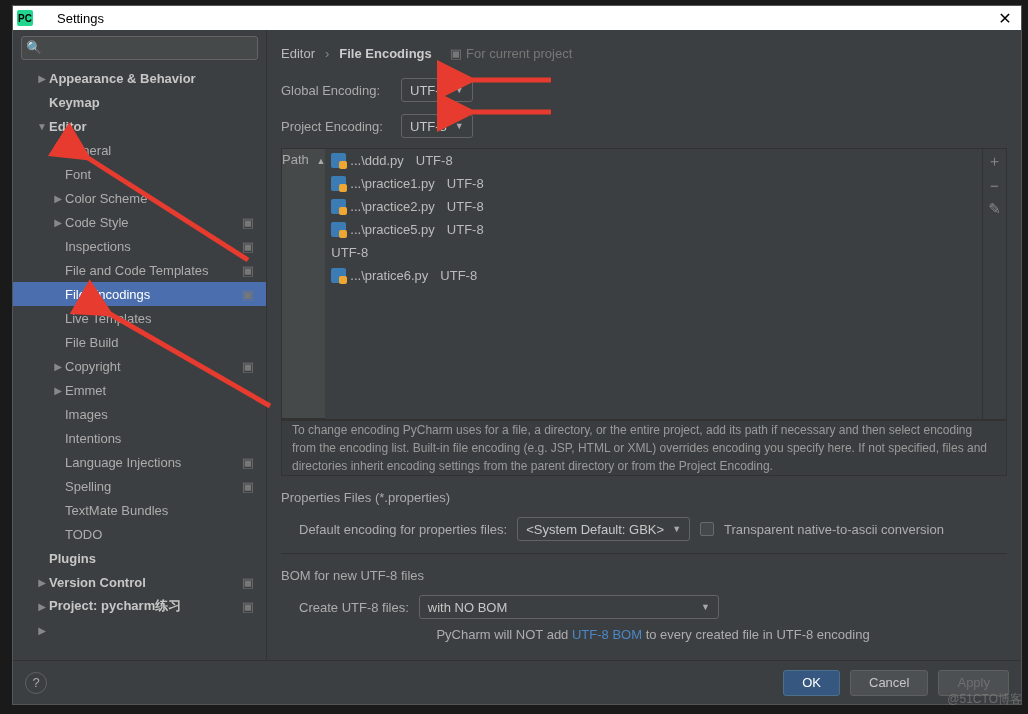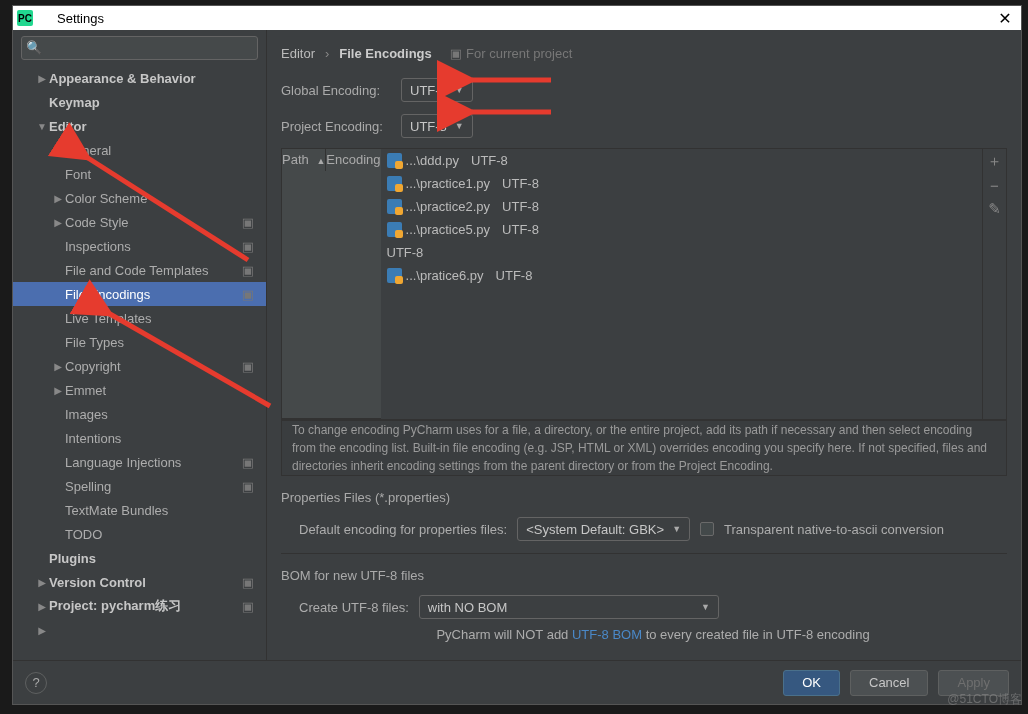--- a/index.html
+++ b/index.html
@@ -128,21 +128,21 @@
               <span class="arrow"></span>
               <span class="label">File Encodings</span>
               <span class="proj-icon">▣</span>
             </div>
             <div class="tree-item d1">
               <span class="arrow"></span>
               <span class="label">Live Templates</span>
             </div>
             <div class="tree-item d1">
               <span class="arrow"></span>
-              <span class="label">File Types</span>
+              <span class="label">File Build</span>
             </div>
             <div class="tree-item d1">
               <span class="arrow">▶</span>
               <span class="label">Copyright</span>
               <span class="proj-icon">▣</span>
             </div>
             <div class="tree-item d1">
               <span class="arrow">▶</span>
               <span class="label">Emmet</span>
             </div>
@@ -219,21 +219,20 @@
           </div>
         </div>
 
         <div class="table-wrap">
           <div class="table">
             <div class="thead">
               <div class="th">
                 <span>Path</span>
                 <span class="sort">▲</span>
               </div>
-              <div class="th">Encoding</div>
             </div>
             <div class="tbody" id="tbody">
                 <div class="tr">
                   <div class="td">
                     <span class="file-icon"></span>
                     <span>...\ddd.py</span>
                   </div>
                   <div class="td">UTF-8</div>
                 </div>
                 <div class="tr">

